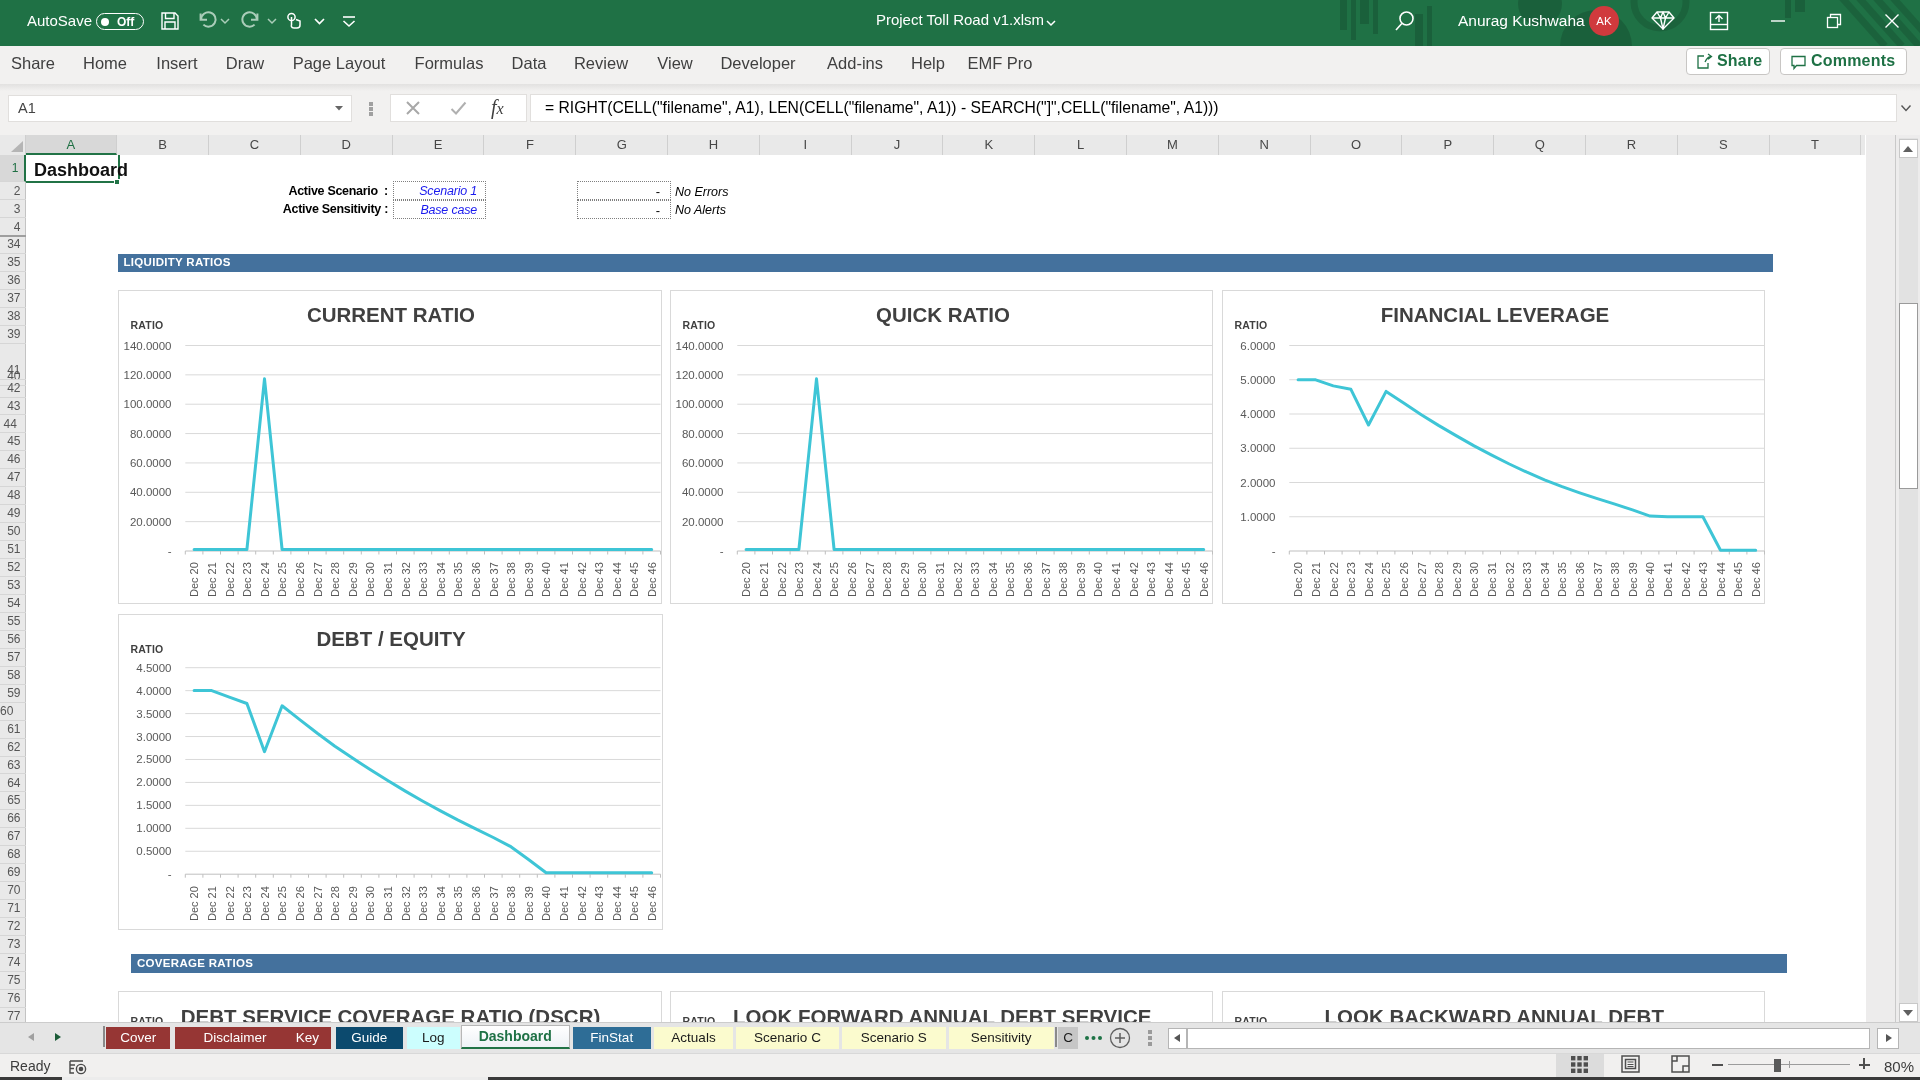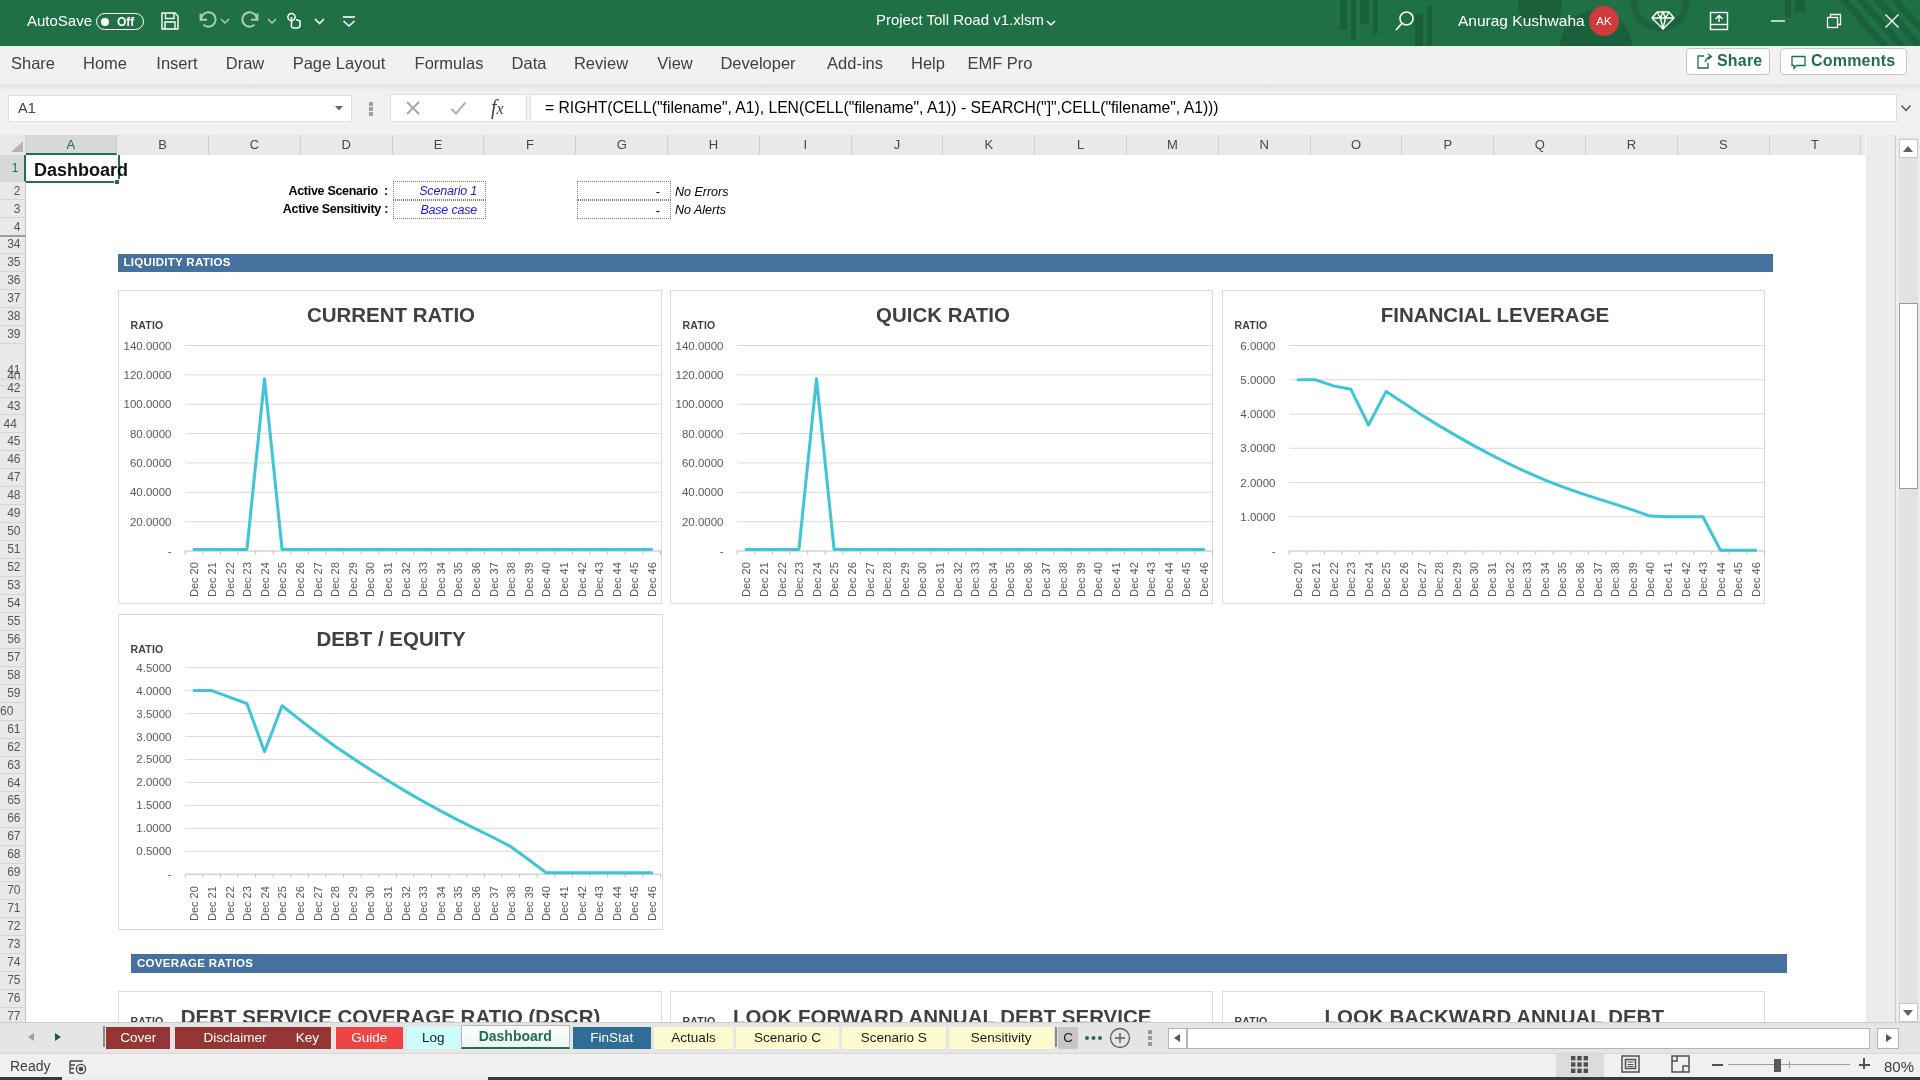--- a/index.html
+++ b/index.html
@@ -486,21 +486,21 @@
     <svg width="8" height="10" viewBox="0 0 8 10" style="position:absolute;left:27px;top:1032px">
       <path d="M7 1 L1 5 L7 9z" fill="#a0a0a0"></path>
     </svg>
     <svg width="8" height="10" viewBox="0 0 8 10" style="position:absolute;left:54px;top:1032px">
       <path d="M1 1 L7 5 L1 9z" fill="#1c5c38"></path>
     </svg>
     <div style="position:absolute;left:103px;top:1026px;width:1.5px;height:21px;background:#8a8a8a;"></div>
     <div style="position:absolute;left:106.3px;top:1026.5px;width:63.9px;height:22px;background:#963634;color:#fff;font-size:13.5px;text-align:center;line-height:22px;">Cover</div>
     <div style="position:absolute;left:175.3px;top:1026.5px;width:105.6px;height:22px;background:#963634;color:#fff;font-size:13.5px;text-align:center;line-height:22px;padding-left:7px;">Disclaimer</div>
     <div style="position:absolute;left:284px;top:1026.5px;width:46.7px;height:22px;background:#963634;color:#fff;font-size:13.5px;text-align:center;line-height:22px;">Key</div>
-    <div style="position:absolute;left:335.8px;top:1026.5px;width:67px;height:22px;background:#ef4444;color:#fff;font-size:13.5px;text-align:center;line-height:22px;">Guide</div>
+    <div style="position:absolute;left:335.8px;top:1026.5px;width:67px;height:22px;background:#0c4a6e;color:#fff;font-size:13.5px;text-align:center;line-height:22px;">Guide</div>
     <div style="position:absolute;left:406.9px;top:1026.5px;width:52.8px;height:22px;background:#ccfefe;color:#1a1a1a;font-size:13.5px;text-align:center;line-height:22px;">Log</div>
     <div style="position:absolute;left:461px;top:1024.5px;width:108.5px;height:24px;background:linear-gradient(#ffffff,#eef2f6);border:1px solid #b7b7b7;border-bottom:2.5px solid #217346;box-sizing:border-box;color:#1e7145;font-size:14px;font-weight:bold;text-align:center;line-height:21px;">Dashboard</div>
     <div style="position:absolute;left:572.5px;top:1026.5px;width:78.5px;height:22px;background:#2e6d96;color:#fff;font-size:13.5px;text-align:center;line-height:22px;">FinStat</div>
     <div style="position:absolute;left:654px;top:1026.5px;width:79px;height:22px;background:#fbfbce;color:#1a1a1a;font-size:13.5px;text-align:center;line-height:22px;">Actuals</div>
     <div style="position:absolute;left:736px;top:1026.5px;width:103px;height:22px;background:#fbfbce;color:#1a1a1a;font-size:13.5px;text-align:center;line-height:22px;">Scenario C</div>
     <div style="position:absolute;left:841.5px;top:1026.5px;width:104.5px;height:22px;background:#fbfbce;color:#1a1a1a;font-size:13.5px;text-align:center;line-height:22px;">Scenario S</div>
     <div style="position:absolute;left:948.5px;top:1026.5px;width:105.4px;height:22px;background:#fbfbce;color:#1a1a1a;font-size:13.5px;text-align:center;line-height:22px;">Sensitivity</div>
     <div style="position:absolute;left:1055.3px;top:1027px;width:1.5px;height:20px;background:#8a8a8a;"></div>
     <div style="position:absolute;left:1058.1px;top:1026.5px;width:20px;height:22px;background:#c6c6c6;color:#1a1a1a;font-size:13.5px;text-align:center;line-height:22px;">C</div>
     <div style="position:absolute;left:1085px;top:1036px;width:4px;height:4px;border-radius:50%;background:#1e7346;box-shadow:6.5px 0 #1e7346, 13px 0 #1e7346;"></div>

